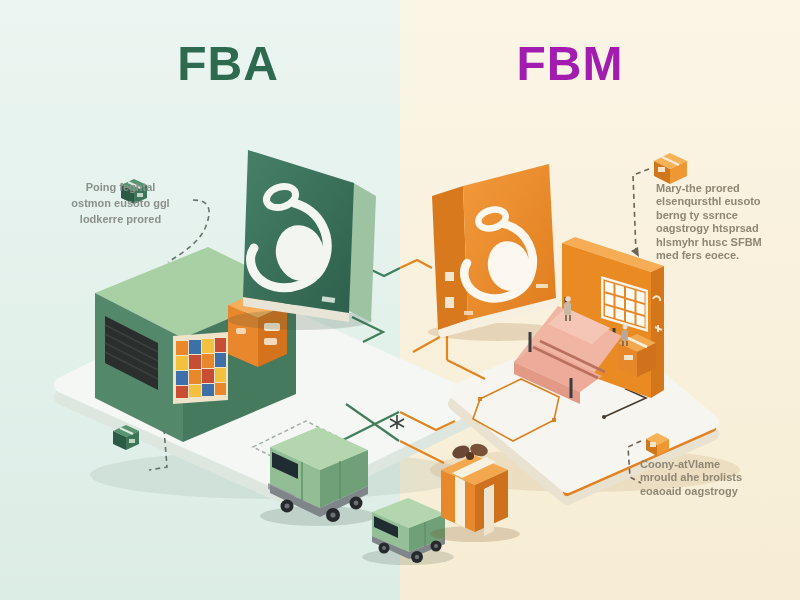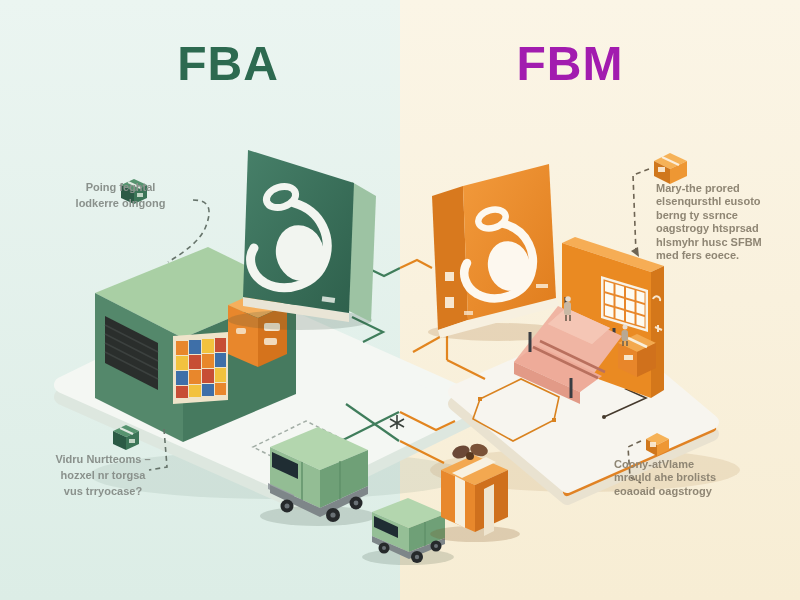--- a/index.html
+++ b/index.html
@@ -9,21 +9,21 @@
   .title{position:absolute;top:40px;width:200px;text-align:center;
          font-size:48px;font-weight:700;letter-spacing:1px;line-height:1;}
   .title-fba{left:128px;color:#2d6a50;}
   .title-fbm{left:470px;color:#a21caf;}
   .note{position:absolute;font-size:11px;font-weight:600;line-height:1.45;}
   .note-left{color:#8a918c;text-align:center;}
   .note-right{color:#8f8674;text-align:left;line-height:1.22;}
   .note-fba-top{left:48px;top:180px;width:145px;}
   .note-fba-bottom{left:33px;top:452px;width:140px;}
   .note-fbm-top{left:656px;top:182px;width:134px;}
-  .note-fbm-bottom{left:614px;top:458px;width:145px;}
+  .note-fbm-bottom{left:640px;top:458px;width:145px;}
 </style>
 </head>
 <body>
 
 <div class="stage">
 
 <svg width="800" height="600" viewBox="0 0 800 600">
   <defs>
     <linearGradient id="bgL" x1="0" y1="0" x2="0" y2="1">
       <stop offset="0" stop-color="#ebf5f1"></stop>
@@ -307,28 +307,24 @@
   <g fill="none" stroke="#6e6453" stroke-width="1.6" stroke-dasharray="5 4">
     <path d="M641,441 L628,447 L630,477 L641,483"></path>
   </g>
 </svg>
 
   <div class="title title-fba">FBA</div>
   <div class="title title-fbm">FBM</div>
 
   <div class="note note-left note-fba-top">
     <div>Poing feghtal</div>
-    <div>lodkerre olngong</div>
+    <div>ostmon eusoto ggl</div>
+    <div>lodkerre prored</div>
   </div>
 
-  <div class="note note-left note-fba-bottom">
-    <div>Vidru Nurtteoms –</div>
-    <div>hozxel nr torgsa</div>
-    <div>vus trryocase?</div>
-  </div>
 
   <div class="note note-right note-fbm-top">
     <div>Mary-the prored</div>
     <div>elsenqursthl eusoto</div>
     <div>berng ty ssrnce</div>
     <div>oagstrogy htsprsad</div>
     <div>hlsmyhr husc SFBM</div>
     <div>med fers eoece.</div>
   </div>
 

